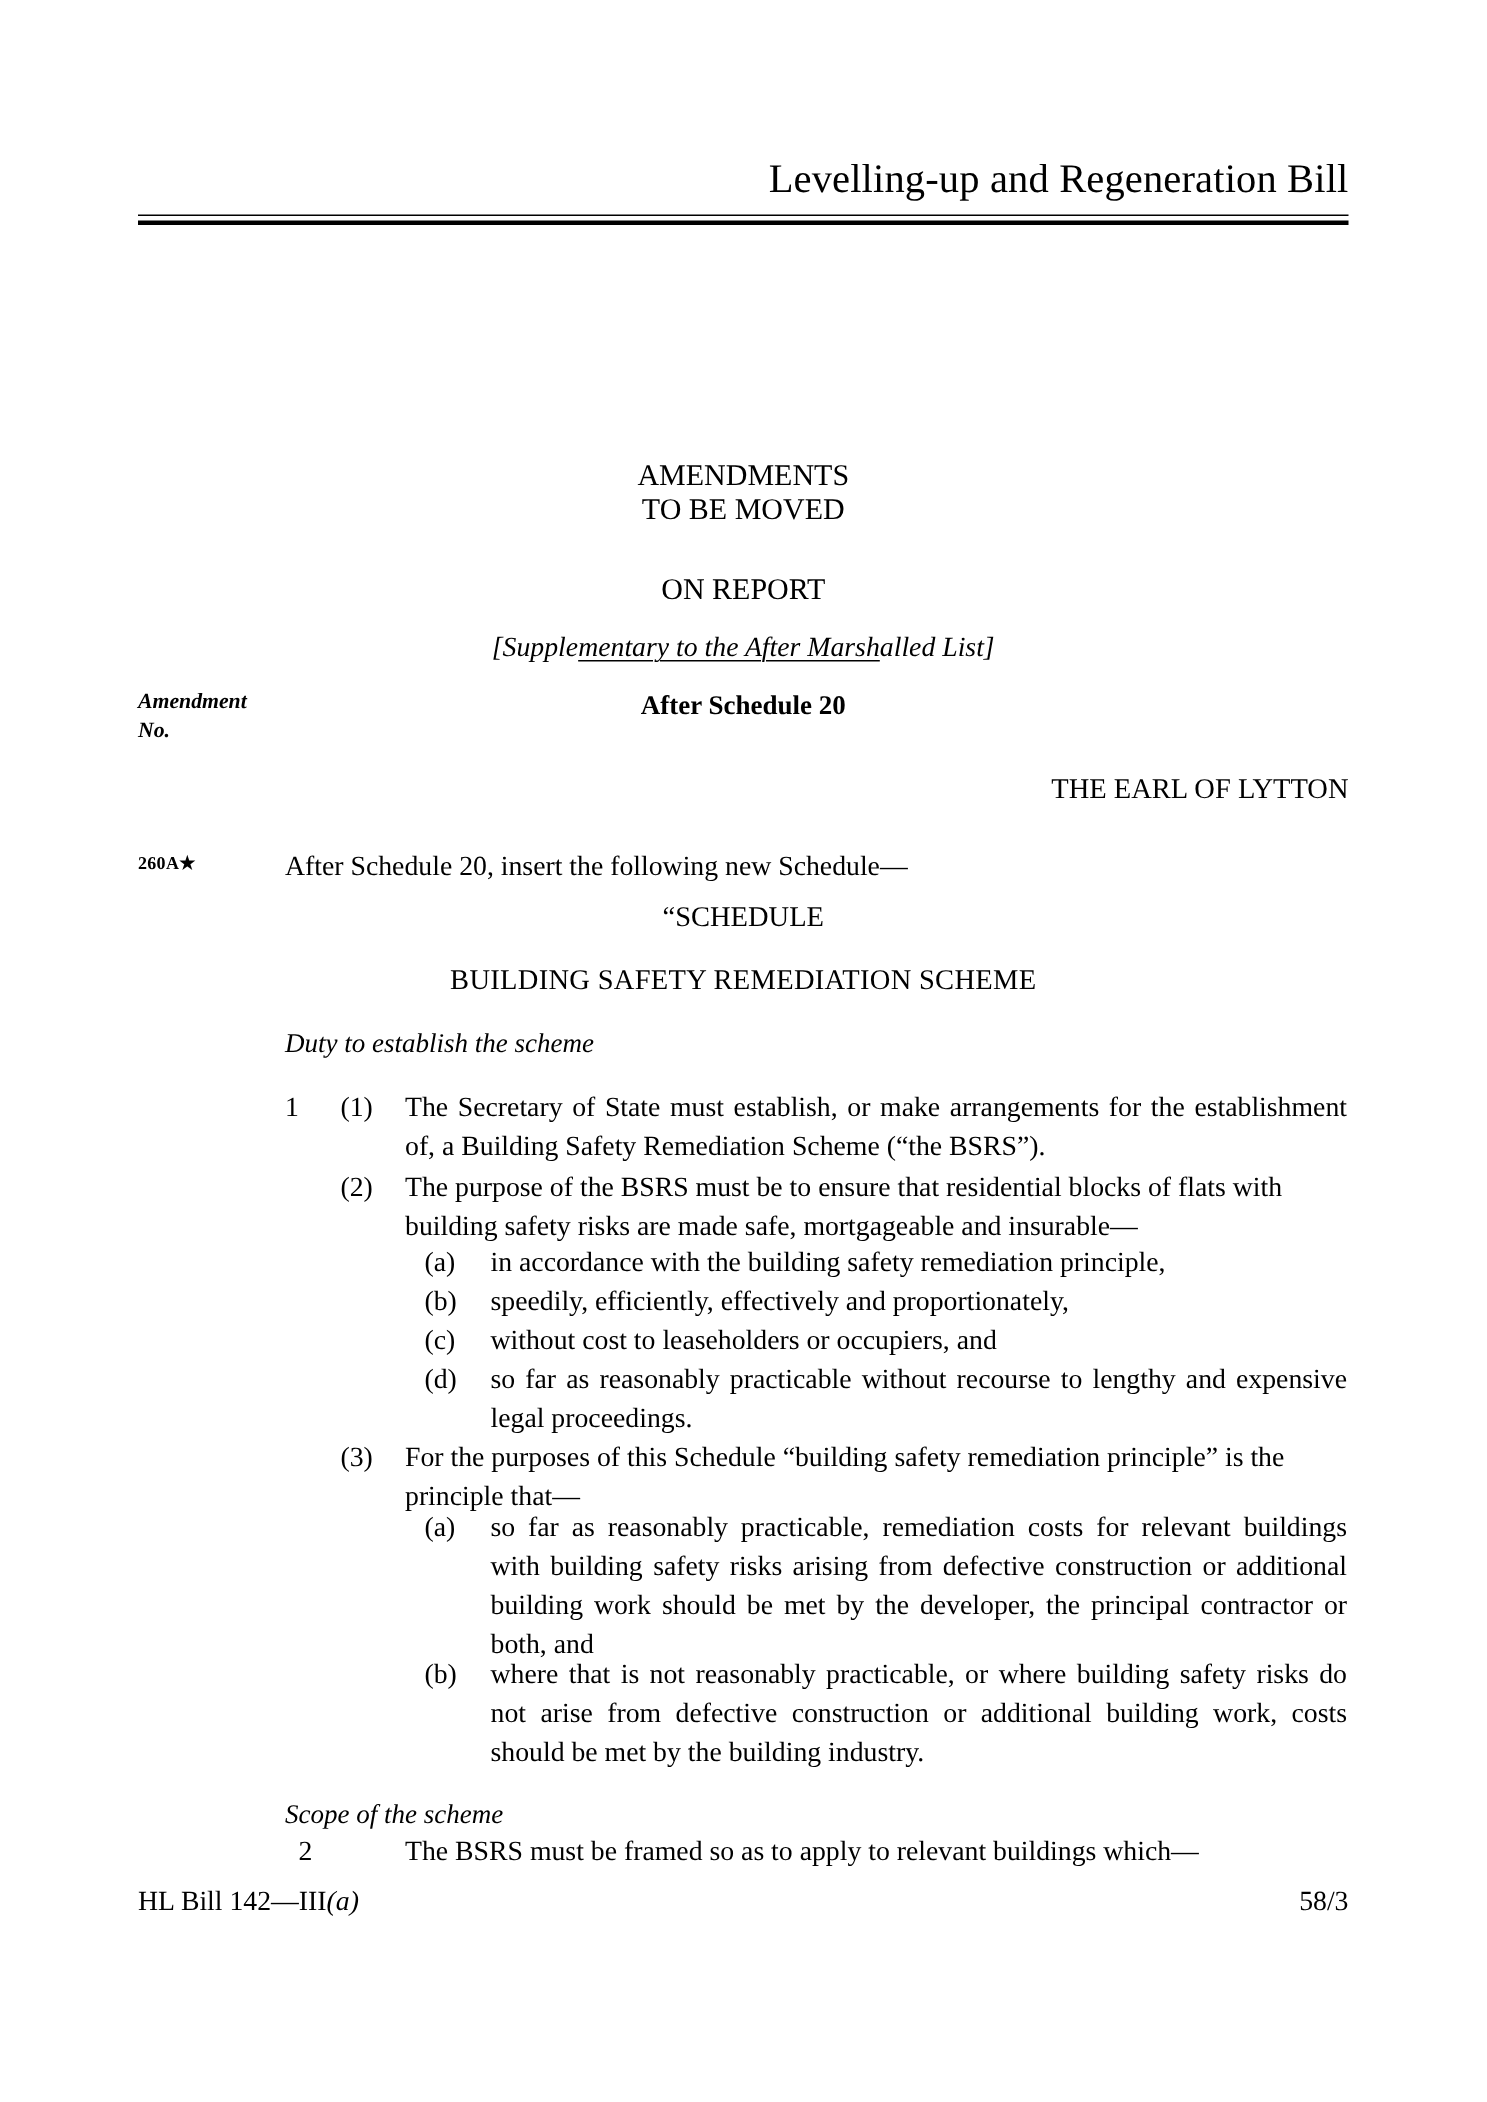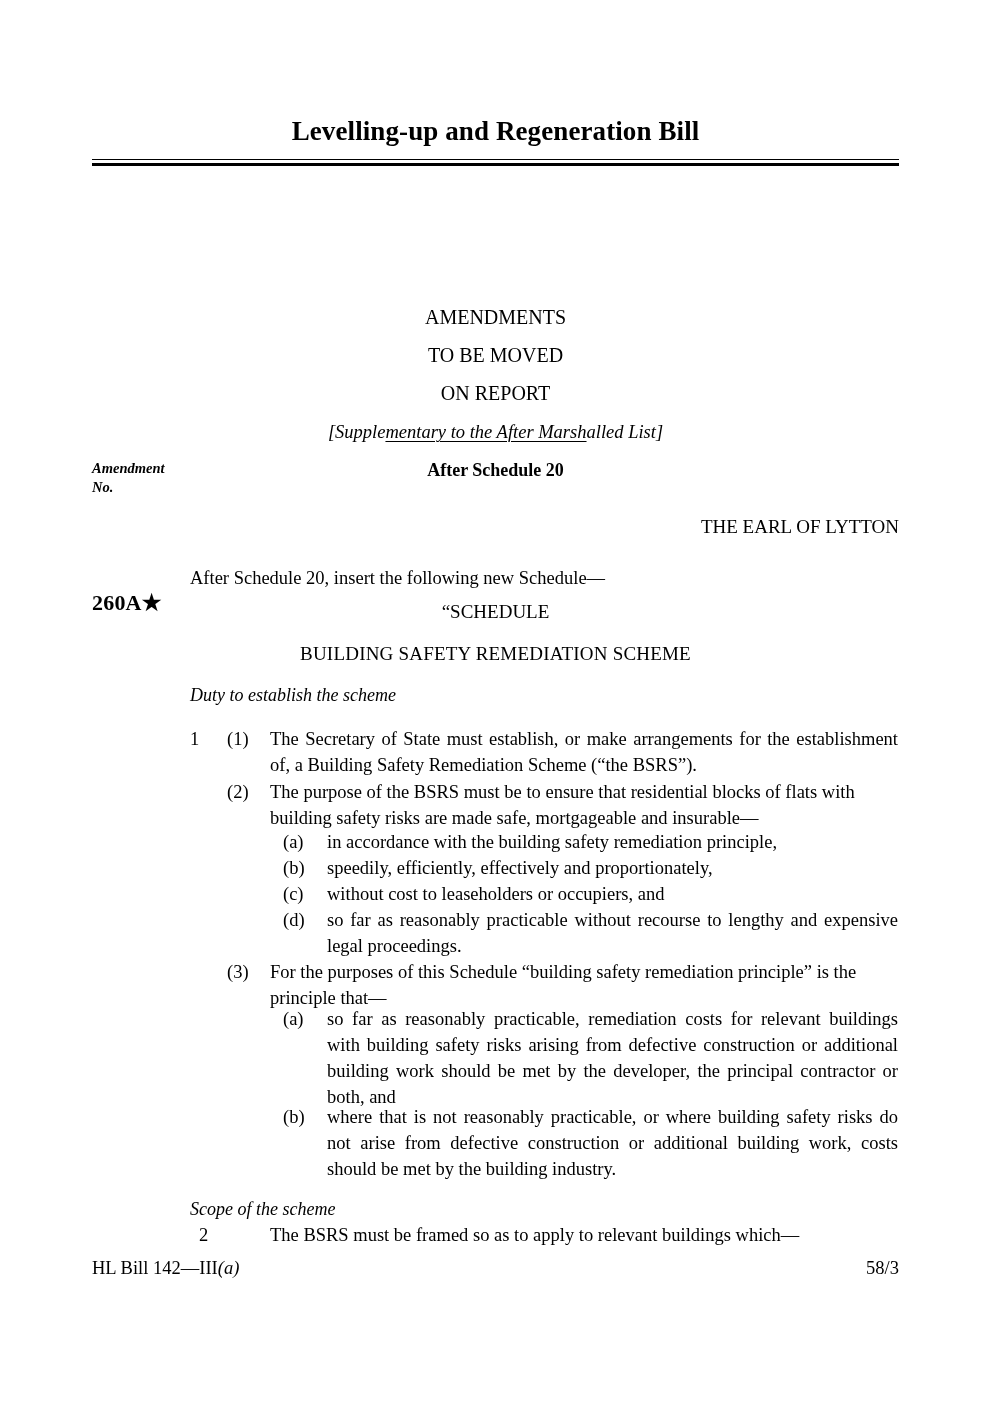--- a/index.html
+++ b/index.html
@@ -21,24 +21,24 @@
 
   
   .title-block {
     position: absolute;
     left: 92px;
     top: 104px;
     width: 807px;
   }
   .doc-title {
     font-size: 27px;
-    font-weight: bold;
-    text-align: center;
+    font-weight: normal;
+    text-align: right;
     letter-spacing: 0.1px;
-    margin: 12px;
+    margin: 0;
     line-height: 1.15;
   }
   .rule-thin {
     margin-top: 8px;
     border-top: 1.6px solid #000;
   }
   .rule-thick {
     margin-top: 2.5px;
     border-top: 3.2px solid #000;
   }
@@ -93,22 +93,22 @@
     width: 807px;
     top: 516px;
     text-align: right;
     font-size: 19px;
   }
 
   
   .amend-num {
     position: absolute;
     left: 92px;
-    top: 590px;
-    font-size: 22px;
+    top: 568px;
+    font-size: 12px;
     font-weight: bold;
     letter-spacing: 0.2px;
   }
   .lead-in {
     position: absolute;
     left: 190px;
     top: 568px;
     width: 708px;
     font-size: 18.5px;
   }
@@ -181,21 +181,21 @@
 
 <div class="page">
 
   <div class="title-block">
     <div class="doc-title">Levelling-up and Regeneration Bill</div>
     <div class="rule-thin"></div>
     <div class="rule-thick"></div>
   </div>
 
   <div class="center-head" style="top:305px;">AMENDMENTS</div>
-  <div class="center-head" style="top:343px;">TO BE MOVED</div>
+  <div class="center-head" style="top:328px;">TO BE MOVED</div>
   <div class="center-head" style="top:381px;">ON REPORT</div>
 
   <div class="supp-line" style="top:422px;">
     <span>[Supple</span><span class="ul">mentary to the After Marsh</span><span>alled List]</span>
   </div>
 
   <div class="amend-no">
     <div>Amendment</div>
     <div>No.</div>
   </div>

